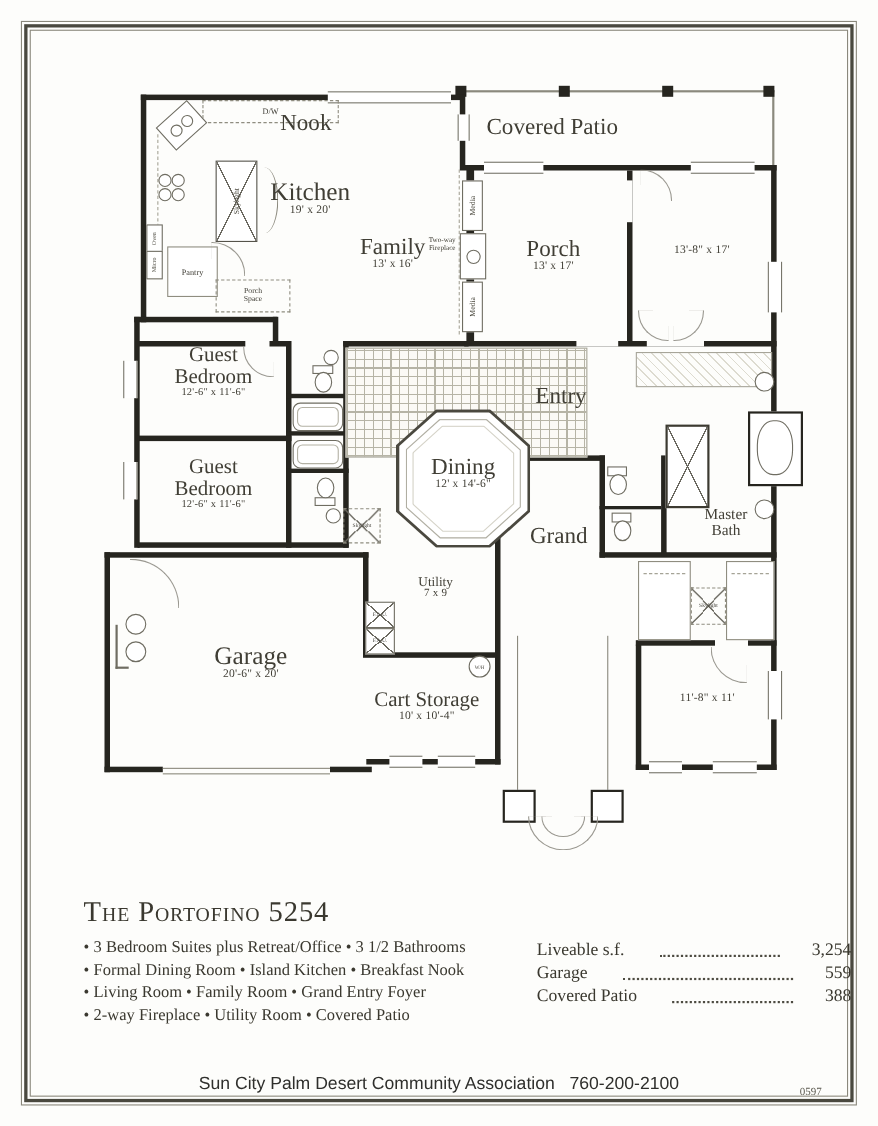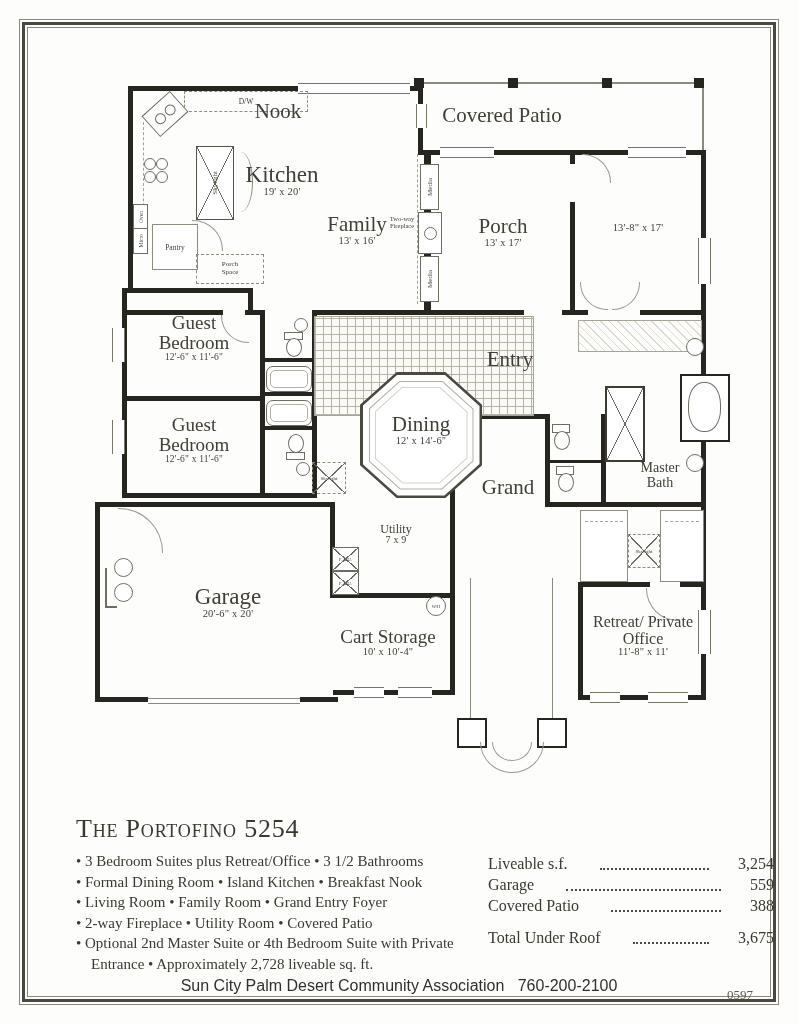--- a/index.html
+++ b/index.html
@@ -47,21 +47,21 @@
   .features{position:absolute;left:76px;top:851px;width:410px;margin:0;padding:0;list-style:none;
             font-size:15px;line-height:20.5px;color:#3a382f;}
   .features li{padding-left:15px;text-indent:-15px;}
   .features li::before{content:"\2022\00a0";}
   .stats{position:absolute;left:488px;top:853px;width:286px;font-size:16px;color:#3a382f;}
   .stat-row{display:flex;align-items:flex-end;line-height:21px;gap:26px;}
   .stat-dots{flex:1;border-bottom:2px dotted #4d4b41;margin:0 3px 4px 6px;}
   .stat-total{margin-top:11px;}
   .footer{position:absolute;left:0;top:977px;width:100%;text-align:center;
           font-family:"Liberation Sans",sans-serif;font-size:16px;color:#2f2f2c;}
-  .plancode{position:absolute;left:727px;top:987px;font-size:13px;color:#5c5a50;text-align:center;}
+  .plancode{position:absolute;left:727px;top:987px;font-size:10px;color:#5c5a50;text-align:center;}
 </style>
 </head>
 <body>
 
 <div class="frame1"></div>
 <div class="frame2"></div>
 <div class="frame3"></div>
 
 <div id="plan">
 
@@ -305,55 +305,48 @@
     </div>
   <div class="lbl s23" style="left:140px;top:532px">
       <span class="rname">Garage</span>
       <span class="dims">20'-6" x 20'</span>
     </div>
   <div class="lbl s19 wrap" style="left:300px;top:572px;width:100px">
       <span class="rname">Cart Storage</span>
       <span class="dims">10' x 10'-4"</span>
     </div>
   <div class="lbl s16 wrap" style="left:555px;top:566px;width:124px">
-      <span class="rname">Retreat/ Private Office</span>
       <span class="dims">11'-8" x 11'</span>
     </div>
 </div>
 
 <div class="title">The Portofino 5254</div>
 
 <ul class="features">
   <li>3 Bedroom Suites plus Retreat/Office • 3 1/2 Bathrooms</li>
   <li>Formal Dining Room • Island Kitchen • Breakfast Nook</li>
   <li>Living Room • Family Room • Grand Entry Foyer</li>
   <li>2-way Fireplace • Utility Room • Covered Patio</li>
-  <li>Optional 2nd Master Suite or 4th Bedroom Suite with Private Entrance • Approximately 2,728 liveable sq. ft.</li>
 </ul>
 
 <div class="stats">
   <div class="stat-row">
     <span>Liveable s.f.</span>
     <span class="stat-dots"></span>
     <span>3,254</span>
   </div>
   <div class="stat-row">
     <span>Garage</span>
     <span class="stat-dots"></span>
     <span>559</span>
   </div>
   <div class="stat-row">
     <span>Covered Patio</span>
     <span class="stat-dots"></span>
     <span>388</span>
   </div>
-  <div class="stat-row stat-total">
-    <span>Total Under Roof</span>
-    <span class="stat-dots"></span>
-    <span>3,675</span>
-  </div>
 </div>
 
 <div class="footer">
   <span>Sun City Palm Desert Community Association</span>&nbsp;&nbsp;
   <span>760-200-2100</span>
 </div>
 <div class="plancode">0597</div>
 
 </body></html>

